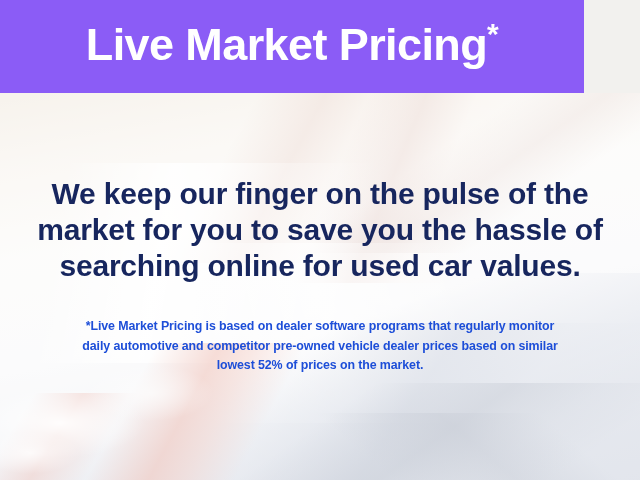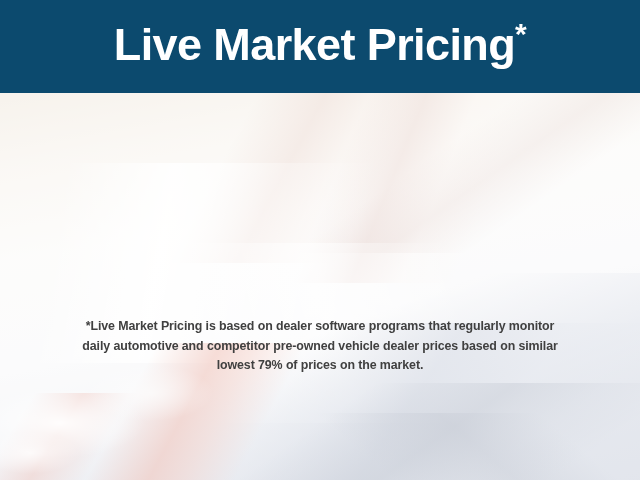--- a/index.html
+++ b/index.html
@@ -20,23 +20,23 @@
     height: 480px;
     overflow: hidden;
     background: #f2f1ee;
   }
 
   
   .header-bar {
     position: absolute;
     left: 0;
     top: 0;
-    width: 640px;
+    width: 584px;
     height: 93px;
-    background: #0c4a6e;
+    background: #8b5cf6;
     display: flex;
     align-items: center;
     justify-content: center;
     z-index: 6;
   }
   .header-title {
     color: #ffffff;
     font-family: "Liberation Sans", sans-serif;
     font-size: 45px;
     font-weight: bold;
@@ -230,21 +230,21 @@
   }
   .headline .hl-line { display: block; white-space: nowrap; }
 
   .disclaimer {
     position: absolute;
     left: 30px;
     top: 224px;
     width: 580px;
     margin: 0;
     text-align: center;
-    color: #404040;
+    color: #1d4ed8;
     font-family: "Liberation Sans", sans-serif;
     font-size: 12.4px;
     font-weight: bold;
     line-height: 19.5px;
     letter-spacing: -0.1px;
   }
   .disclaimer .dc-line { display: block; white-space: nowrap; }
 </style>
 </head>
 <body>
@@ -266,21 +266,26 @@
     <div class="bg-layer bg-speckle"></div>
     <div class="bg-layer bg-wash"></div>
   </div>
 
   <div class="header-bar">
     <h1 class="header-title"><span>Live Market Pricing</span><span class="star">*</span></h1>
   </div>
 
   <div class="content">
 
+    <p class="headline">
+      <span class="hl-line">We keep our finger on the pulse of the</span>
+      <span class="hl-line">market for you to save you the hassle of</span>
+      <span class="hl-line">searching online for used car values.</span>
+    </p>
 
     <p class="disclaimer">
       <span class="dc-line">*Live Market Pricing is based on dealer software programs that regularly monitor</span>
       <span class="dc-line">daily automotive and competitor pre-owned vehicle dealer prices based on similar</span>
-      <span class="dc-line">lowest 79% of prices on the market.</span>
+      <span class="dc-line">lowest 52% of prices on the market.</span>
     </p>
 
   </div>
 </div>
 
 </body></html>

